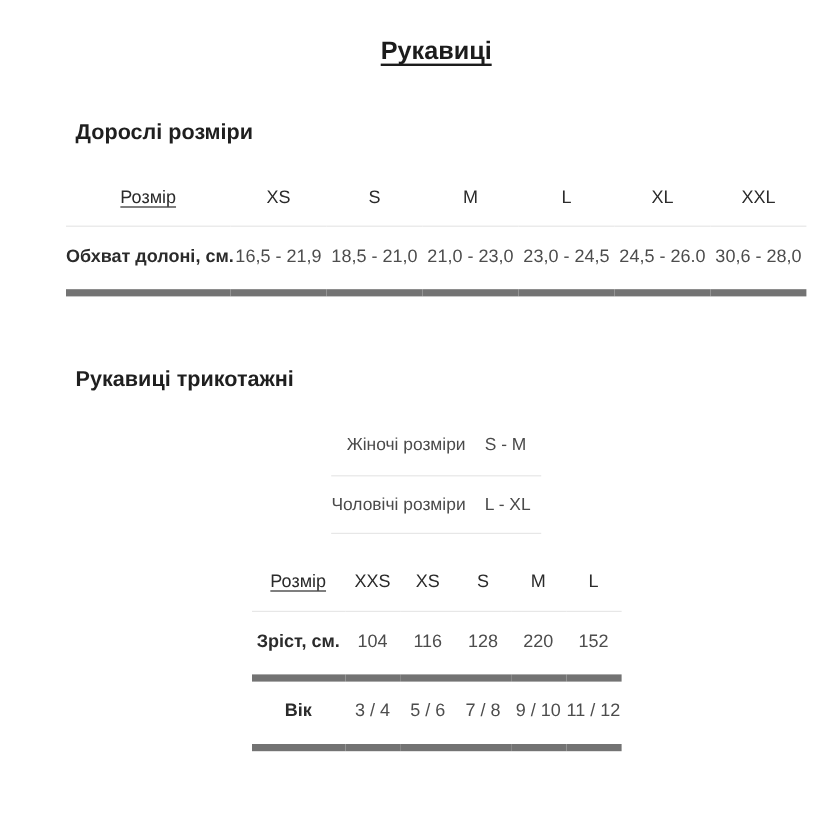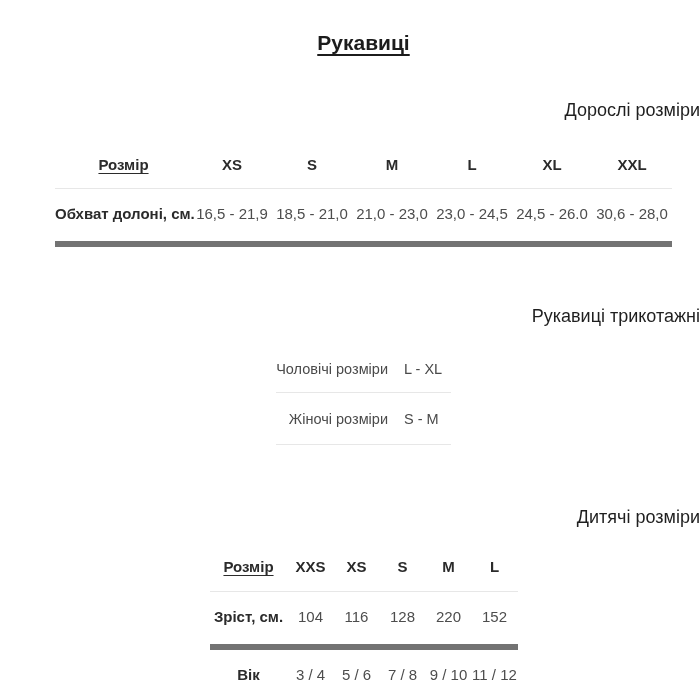--- a/index.html
+++ b/index.html
@@ -22,24 +22,24 @@
     font-weight: 700;
     color: #1c1c1c;
   }
   .main-title span {
     text-decoration: underline;
     text-underline-offset: 4px;
     text-decoration-thickness: 1.5px;
   }
 
   .section-heading {
-    text-align: right;
+    text-align: left;
     font-size: 18px;
     line-height: 22px;
-    font-weight: 400;
+    font-weight: 700;
     color: #1f1f1f;
     margin-left: 36px;
   }
   .heading-adult { margin-top: 44px; }
   .heading-knit  { margin-top: 59px; line-height: 20px; }
   .heading-kids  { margin-top: 62px; line-height: 20px; }
 
   table { border-collapse: collapse; table-layout: fixed; }
 
   .adult-table { width: 617px; margin: 29px auto 0; }
@@ -51,21 +51,21 @@
   .kids-table col.sz  { width: 46px; }
 
   th, td {
     text-align: center;
     font-size: 15px;
     font-weight: 400;
     color: #4d4d4d;
     white-space: nowrap;
   }
   thead th {
-    font-weight: 700;
+    font-weight: 400;
     color: #2b2b2b;
     padding: 6px 0 15px;
     border-bottom: 1px solid #e7e7e7;
   }
   .kids-table thead th { padding: 6px 0 16px; }
   tbody td {
     padding: 16px 0 19px;
     border-bottom: 6px solid #737373;
   }
   .row-label {
@@ -131,31 +131,30 @@
         <td>23,0 - 24,5</td>
         <td>24,5 - 26.0</td>
         <td>30,6 - 28,0</td>
       </tr>
     </tbody>
   </table>
 
   <div class="section-heading heading-knit">Рукавиці трикотажні</div>
 
   <div class="knit-block">
+    <div class="knit-row second">
+      <div class="knit-label">Жіночі розміри</div>
+      <div class="knit-value">S - M</div>
+    </div>
     <div class="knit-row">
       <div class="knit-label">Чоловічі розміри</div>
       <div class="knit-value">L - XL</div>
     </div>
-    <div class="knit-row second">
-      <div class="knit-label">Жіночі розміри</div>
-      <div class="knit-value">S - M</div>
-    </div>
   </div>
 
-  <div class="section-heading heading-kids">Дитячі розміри</div>
 
   <table class="kids-table">
     <colgroup>
       <col class="lbl">
         <col class="sz">
         <col class="sz">
         <col class="sz">
         <col class="sz">
         <col class="sz">
     </colgroup>

